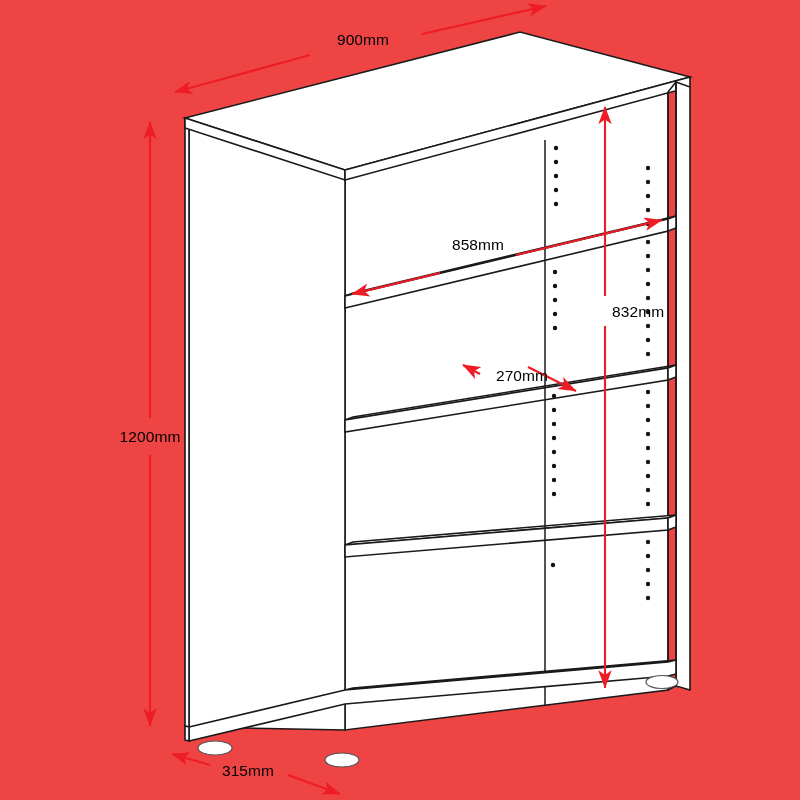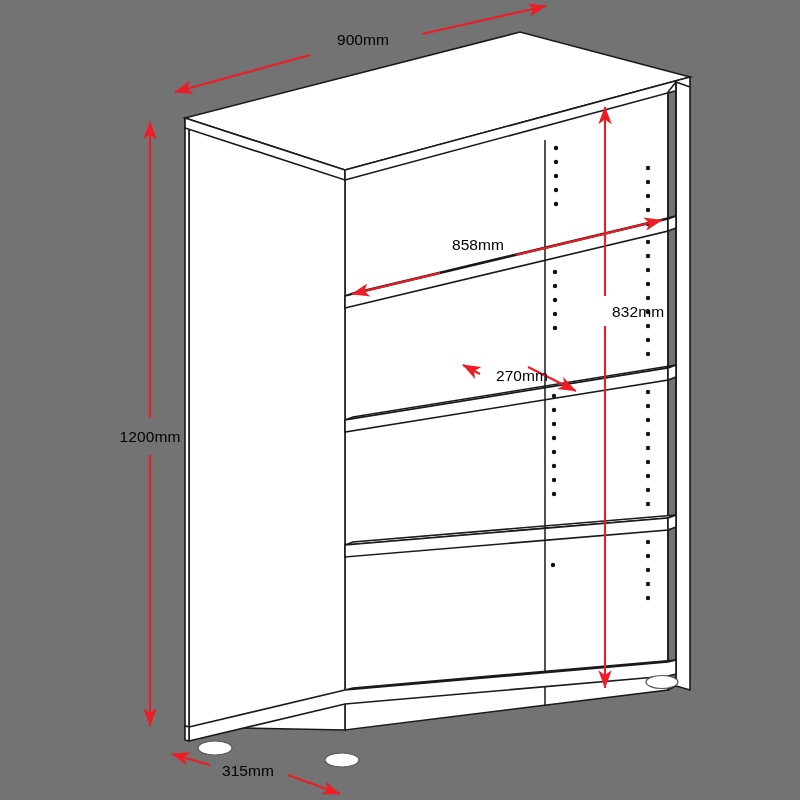--- a/index.html
+++ b/index.html
@@ -10,21 +10,21 @@
   body {
     width: 800px;
     height: 800px;
     font-family: "Liberation Sans", sans-serif;
     overflow: hidden;
   }
   #stage {
     position: relative;
     width: 800px;
     height: 800px;
-    background: #737373;
+    background: #ef4444;
   }
   svg#drawing {
     display: block;
     width: 800px;
     height: 800px;
   }
   .outline {
     fill: #ffffff;
     stroke: #1a1a1a;
     stroke-width: 1.6;

